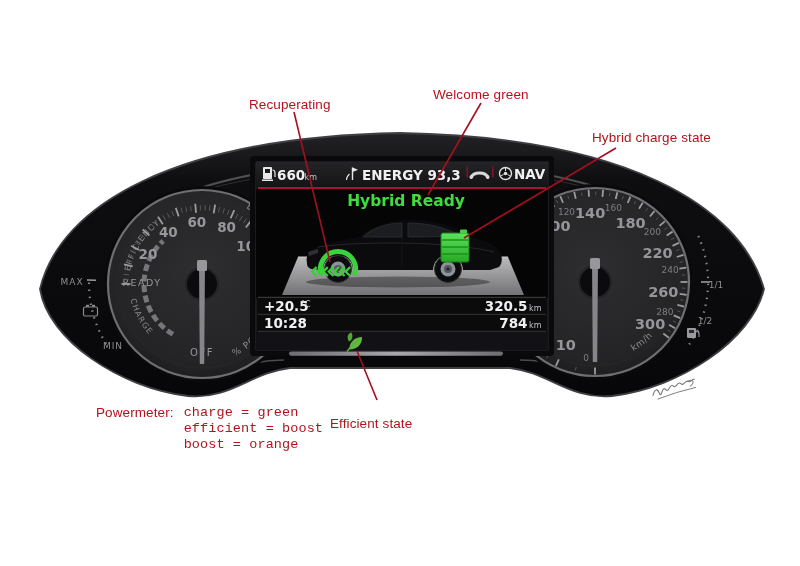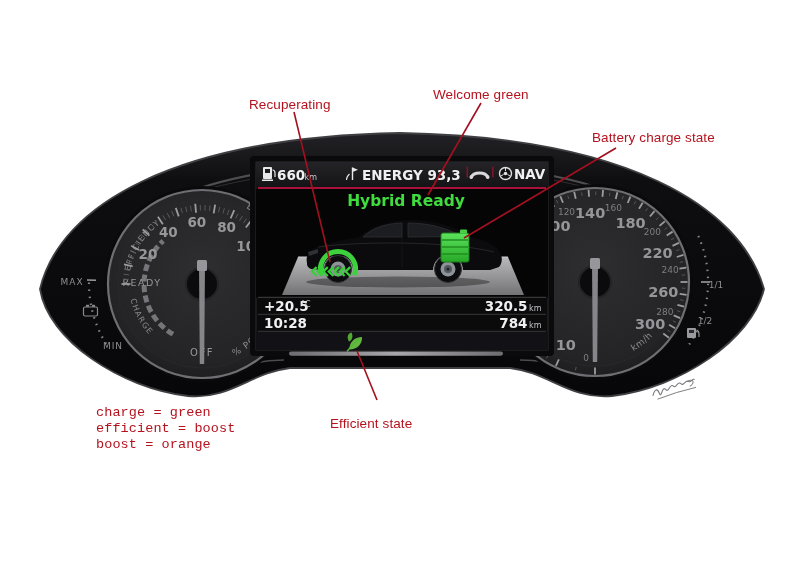--- a/index.html
+++ b/index.html
@@ -394,23 +394,24 @@
   <g>
     <line class="leader" x1="294" y1="112" x2="330" y2="262"></line>
     <line class="leader" x1="481" y1="103" x2="428" y2="195"></line>
     <line class="leader" x1="616" y1="148" x2="464" y2="238"></line>
     <line class="leader" x1="357" y1="351" x2="377" y2="400"></line>
   </g>
 </svg>
 
 <div class="ann" style="left:249px;top:97px">Recuperating</div>
 <div class="ann" style="left:433px;top:87px">Welcome green</div>
-<div class="ann" style="left:592px;top:130px">Battery charge state</div>
+<div class="ann" style="left:592px;top:130px">Hybrid charge state</div>
 <div class="ann" style="left:330px;top:416px">Efficient state</div>
 <div class="ann pm" style="left:96px;top:405px">
+  <div class="pm-label">Powermeter:</div>
   <div class="pm-lines">
     <div>charge = green</div>
     <div>efficient = boost</div>
     <div>boost = orange</div>
   </div>
 </div>
 
 </div>
 
 </body></html>

